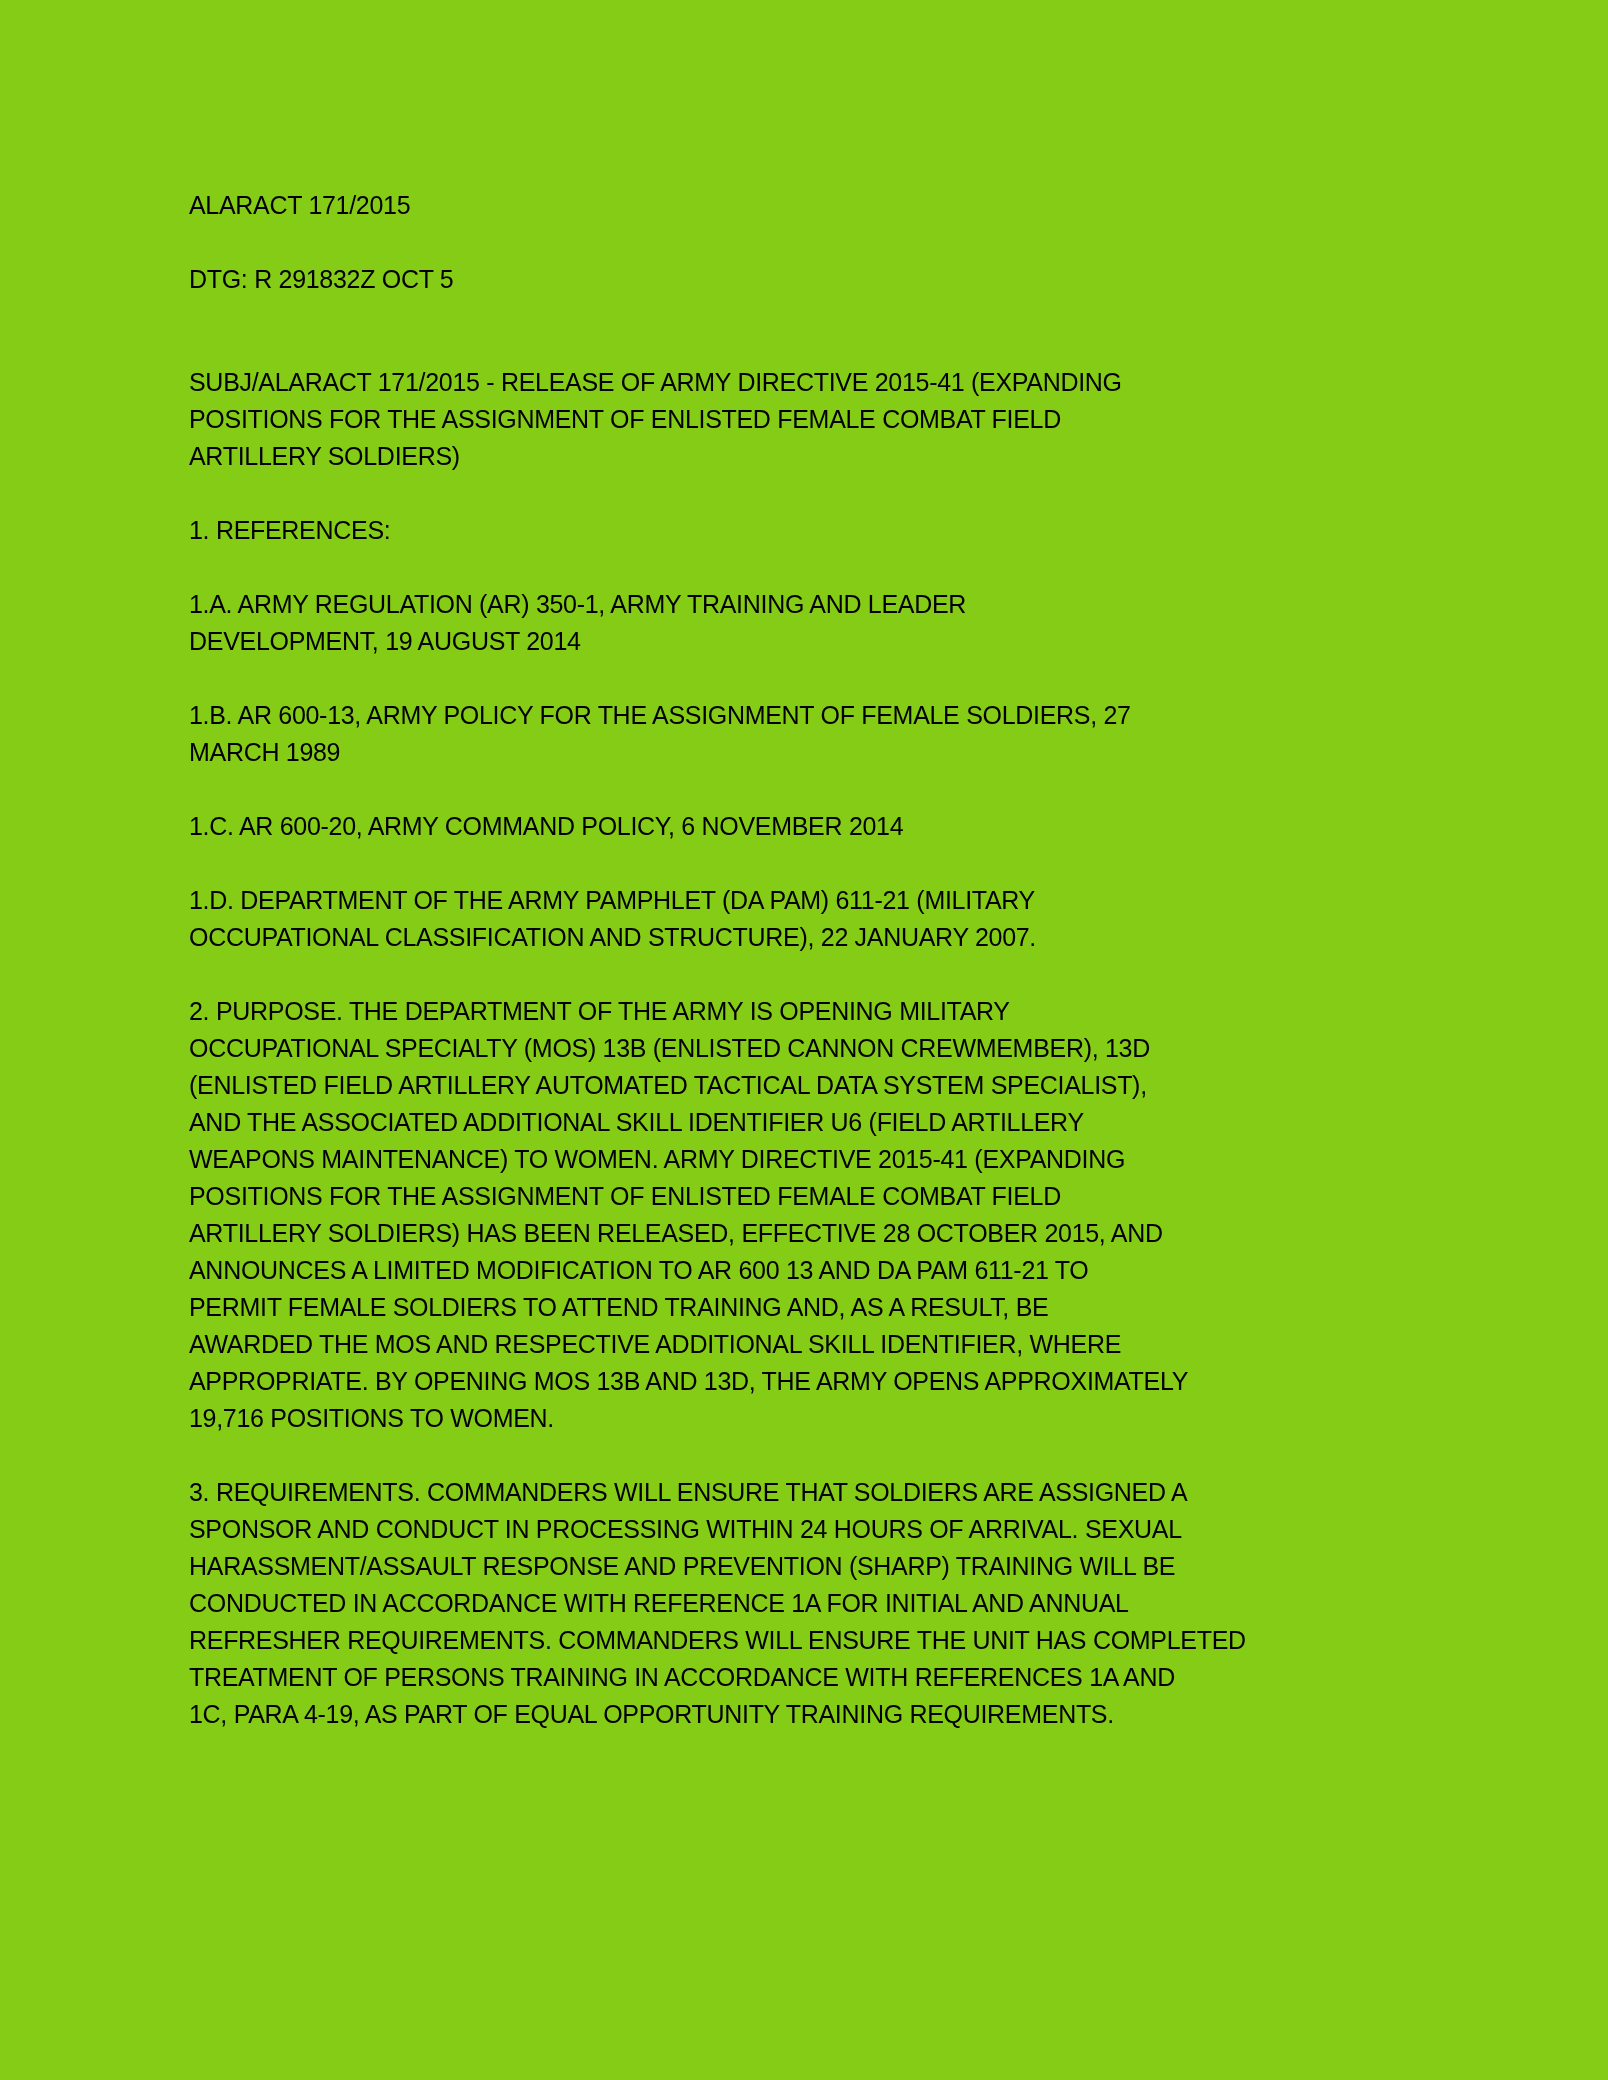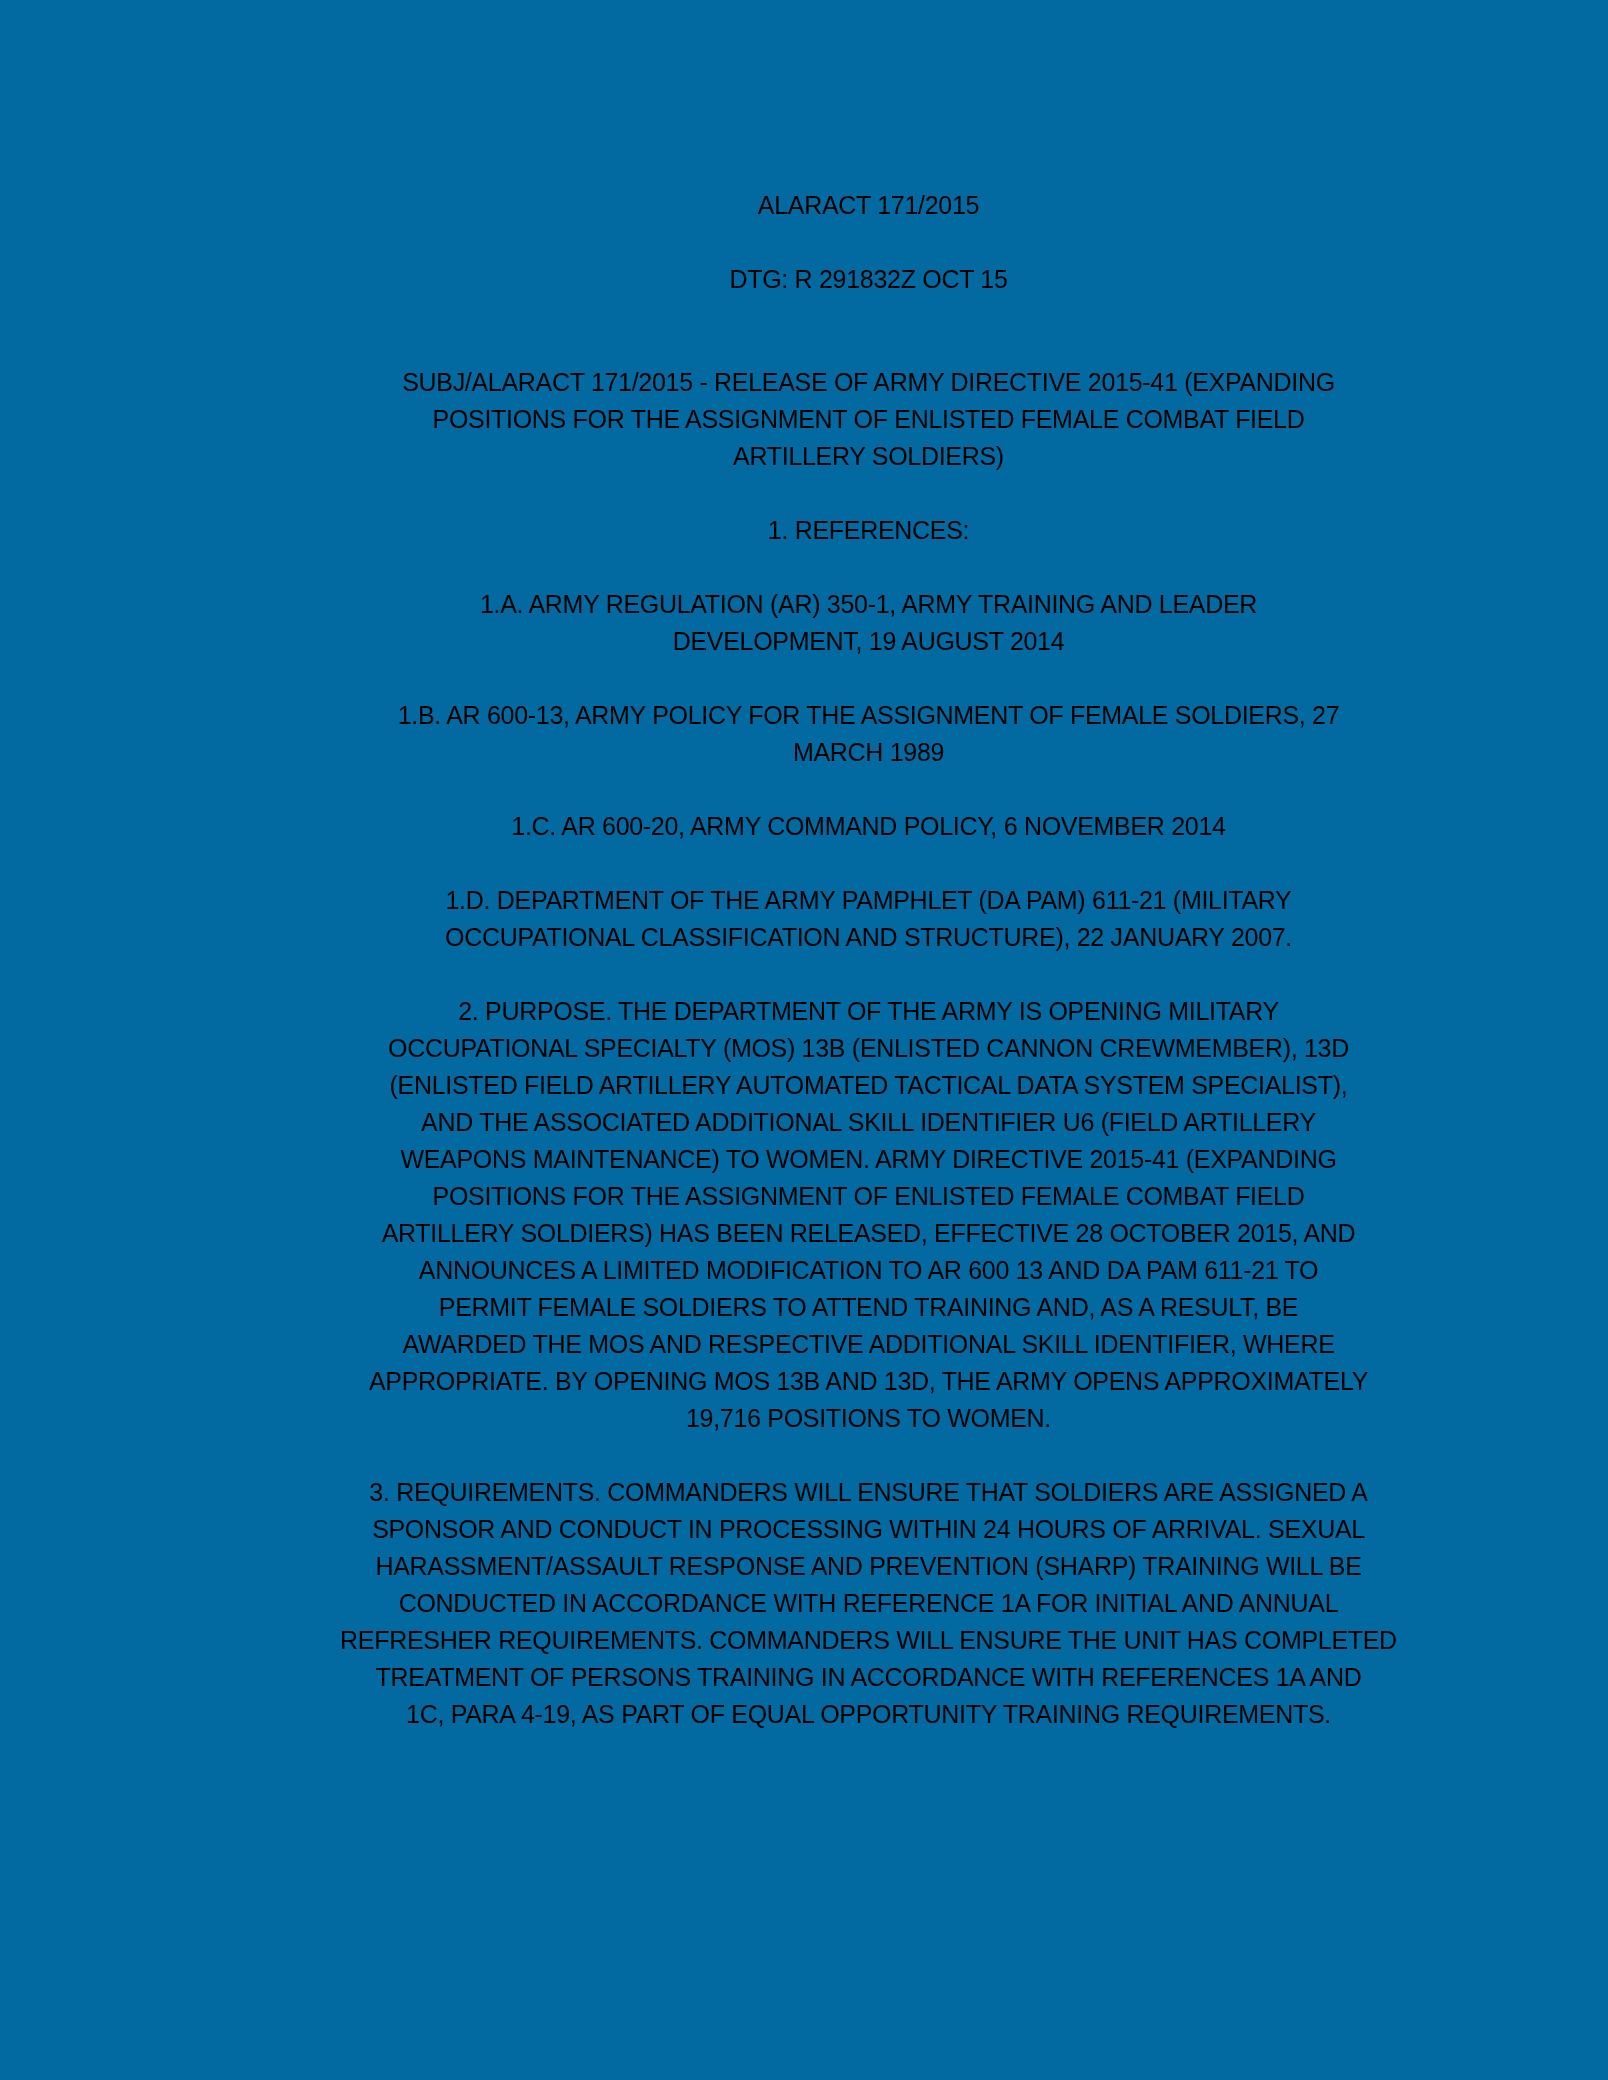--- a/index.html
+++ b/index.html
@@ -3,24 +3,23 @@
 <meta charset="utf-8">
 <style>
   html, body {
     margin: 0;
     padding: 0;
   }
   .page {
     position: relative;
     width: 1608px;
     height: 2080px;
-    background: #0369a1;
+    background: #84cc16;
     color: #000000;
     overflow: hidden;
-    text-align: center;
   }
   .message-body {
     box-sizing: border-box;
     padding: 187px 60px 0 189px;
     font-family: "Liberation Sans", "DejaVu Sans", sans-serif;
     font-size: 25px;
     line-height: 37px;
     letter-spacing: -0.3px;
     font-weight: 400;
     color: #000000;
@@ -35,21 +34,21 @@
   .para:last-child {
     margin-bottom: 8px;
   }
 </style>
 </head>
 <body>
 
 <div class="page">
   <div class="message-body">
     <div class="para">ALARACT 171/2015</div>
-    <div class="para gap-wide">DTG: R 291832Z OCT 15</div>
+    <div class="para gap-wide">DTG: R 291832Z OCT 5</div>
     <div class="para">SUBJ/ALARACT 171/2015 - RELEASE OF ARMY DIRECTIVE 2015-41 (EXPANDING
 POSITIONS FOR THE ASSIGNMENT OF ENLISTED FEMALE COMBAT FIELD
 ARTILLERY SOLDIERS)</div>
     <div class="para">1. REFERENCES:</div>
     <div class="para">1.A. ARMY REGULATION (AR) 350-1, ARMY TRAINING AND LEADER
 DEVELOPMENT, 19 AUGUST 2014</div>
     <div class="para">1.B. AR 600-13, ARMY POLICY FOR THE ASSIGNMENT OF FEMALE SOLDIERS, 27
 MARCH 1989</div>
     <div class="para">1.C. AR 600-20, ARMY COMMAND POLICY, 6 NOVEMBER 2014</div>
     <div class="para">1.D. DEPARTMENT OF THE ARMY PAMPHLET (DA PAM) 611-21 (MILITARY

